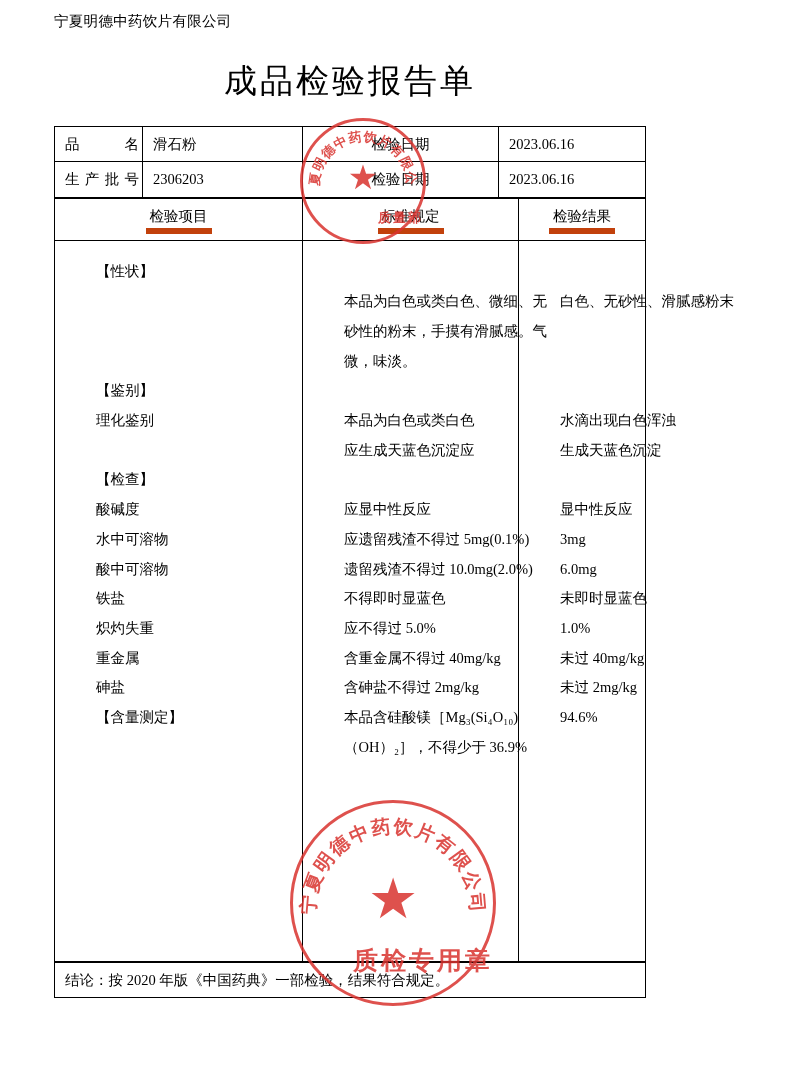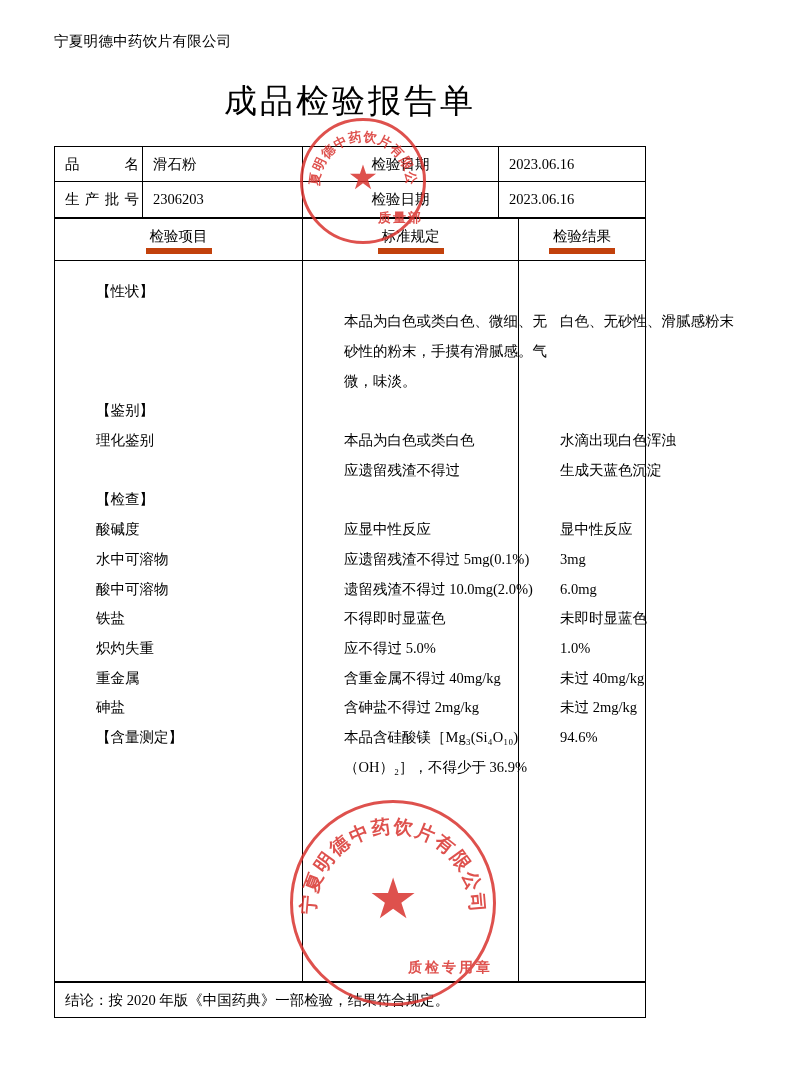--- a/index.html
+++ b/index.html
@@ -13,21 +13,21 @@
     font-family: "Liberation Serif", "DejaVu Serif", serif;
     color: #000000;
     position: relative;
     overflow: hidden;
   }
   .page {
     position: relative;
     width: 700px;
     height: 1066px;
     box-sizing: border-box;
-    padding: 32px 54px 0 54px;
+    padding: 12px 54px 0 54px;
   }
 
   
   .header-row {
     display: flex;
     justify-content: space-between;
     align-items: baseline;
     font-size: 14.5px;
     letter-spacing: 0.3px;
   }
@@ -149,21 +149,21 @@
   .stamp .bottom-text {
     position: absolute;
     left: 0;
     width: 100%;
     text-align: right;
     font-family: "Liberation Sans", sans-serif;
     font-weight: bold;
     color: #d9332f;
   }
   .stamp-small .bottom-text { bottom: 14px; font-size: 13px; letter-spacing: 2px; }
-  .stamp-big .bottom-text { bottom: 26px; font-size: 14px; letter-spacing: 3px; }
+  .stamp-big .bottom-text { bottom: 26px; font-size: 25px; letter-spacing: 3px; }
 </style>
 </head>
 <body>
 
 <div class="page">
 
   <div class="header-row">
     <div class="header-left">宁夏明德中药饮片有限公司</div>
   </div>
 
@@ -233,21 +233,21 @@
           </div>
         </td>
         <td>
           <div class="insp-inner">
             <div class="line blank">　</div>
             <div class="line">本品为白色或类白色、微细、无</div>
             <div class="line">砂性的粉末，手摸有滑腻感。气</div>
             <div class="line">微，味淡。</div>
             <div class="line blank">　</div>
             <div class="line">本品为白色或类白色</div>
-            <div class="line">应遗留残渣不得过</div>
+            <div class="line">应生成天蓝色沉淀应</div>
             <div class="line blank">　</div>
             <div class="line">应显中性反应</div>
             <div class="line">应遗留残渣不得过 5mg(0.1%)</div>
             <div class="line">遗留残渣不得过 10.0mg(2.0%)</div>
             <div class="line">不得即时显蓝色</div>
             <div class="line">应不得过 5.0%</div>
             <div class="line">含重金属不得过 40mg/kg</div>
             <div class="line">含砷盐不得过 2mg/kg</div>
             <div class="line">本品含硅酸镁［Mg₃(Si₄O₁₀)</div>
             <div class="line">（OH）₂］，不得少于 36.9%</div>

